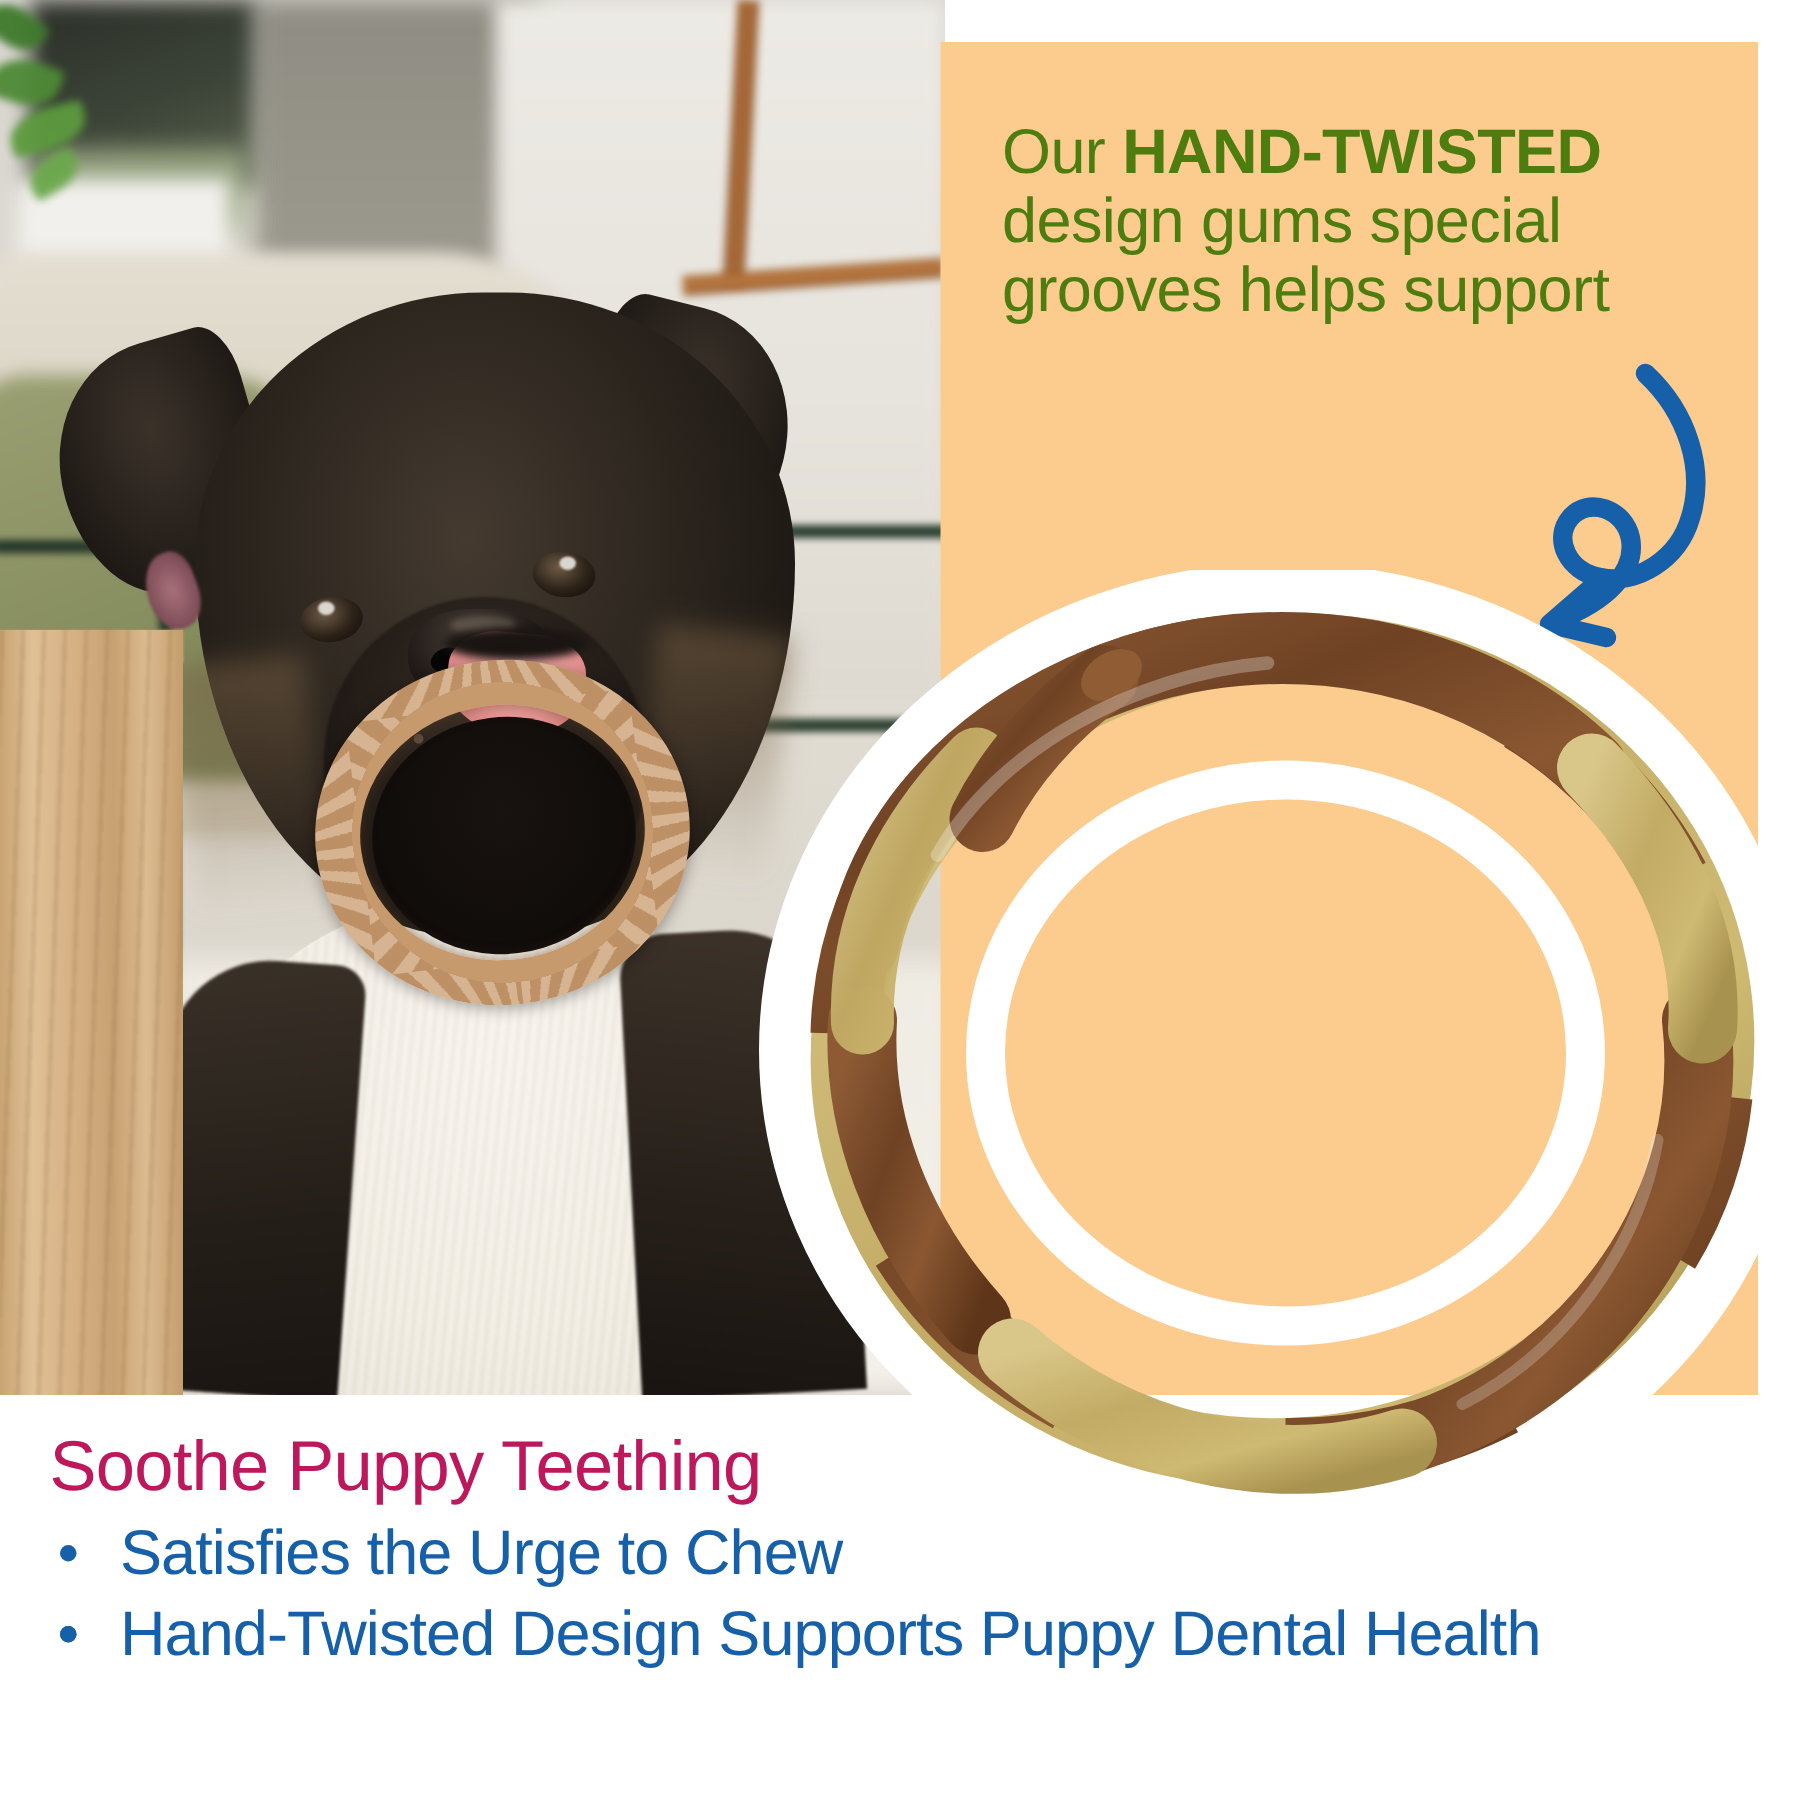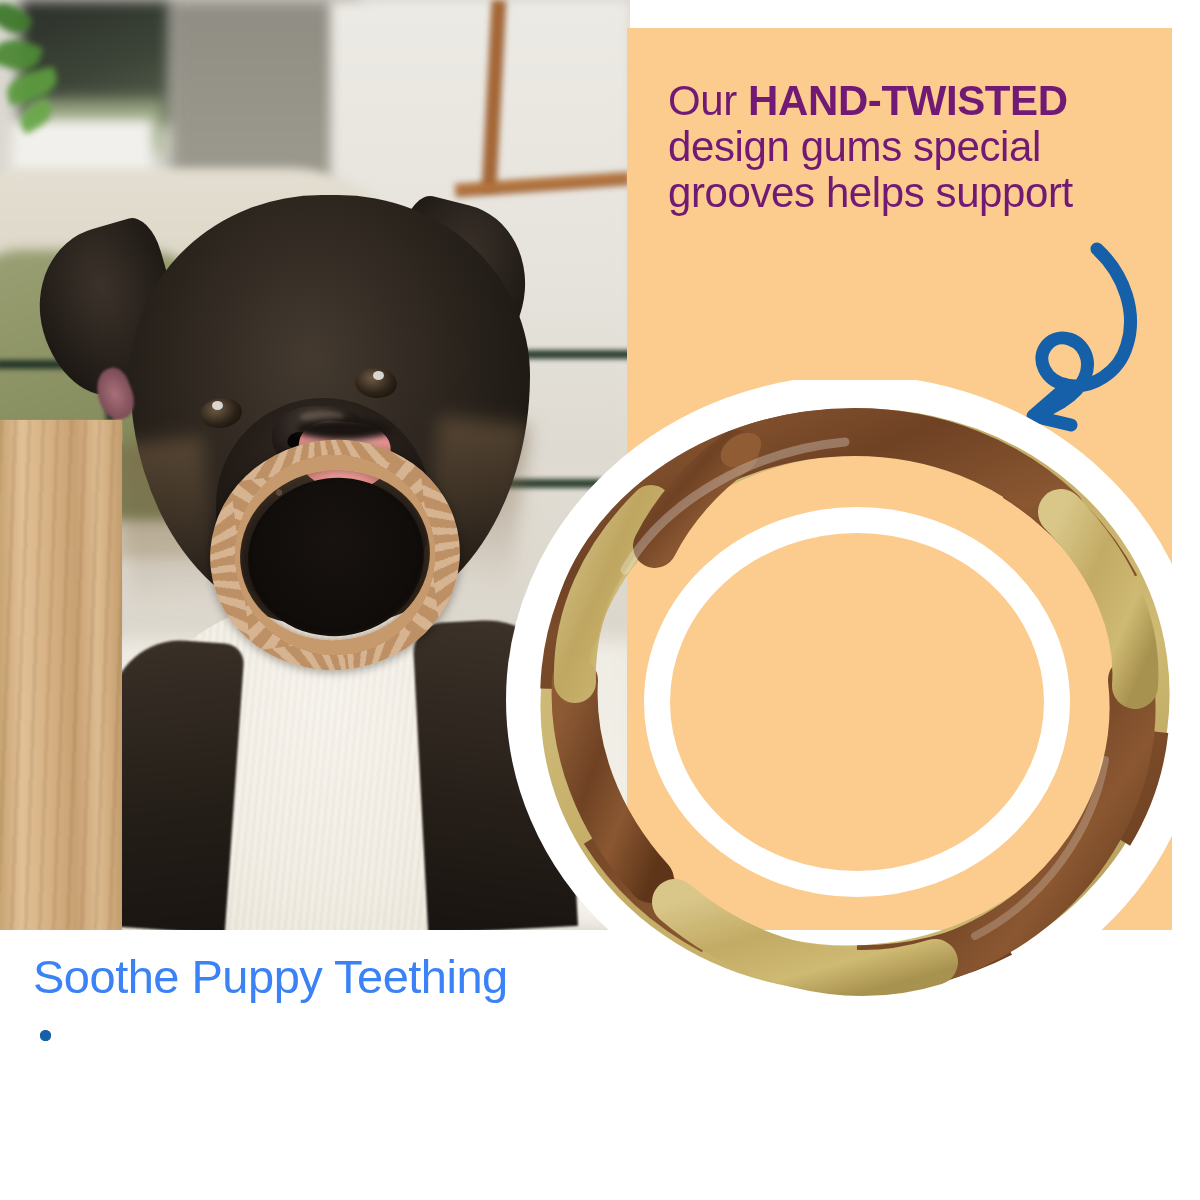--- a/index.html
+++ b/index.html
@@ -305,21 +305,21 @@
   .orange-panel {
     position: absolute;
     left: 627px; top: 28px;
     width: 545px; height: 902px;
     background: #fccb8e;
   }
   .headline-block {
     position: absolute;
     left: 668px; top: 78px;
     width: 430px;
-    color: #701a75;
+    color: #4d7c0f;
     font-size: 42px;
     line-height: 46px;
     letter-spacing: -0.4px;
   }
   .headline-block .strong { font-weight: 700; }
 
   
   .loop-arrow {
     position: absolute;
     left: 975px; top: 235px;
@@ -339,21 +339,21 @@
     position: absolute;
     left: 0; top: 930px;
     width: 1200px; height: 270px;
     background: transparent;
   }
   .bottom-title {
     position: absolute;
     left: 33px; top: 22px;
     font-size: 47px;
     line-height: 50px;
-    color: #3b82f6;
+    color: #be185d;
     letter-spacing: -0.5px;
     white-space: nowrap;
   }
   .bullet-list {
     position: absolute;
     left: 36px; top: 78px;
     width: 1160px;
     margin: 0; padding: 0;
     list-style: none;
   }
@@ -496,20 +496,25 @@
       <path d="M120,190 C160,120 250,70 340,62" fill="none" stroke="rgba(255,255,255,.28)" stroke-width="9" stroke-linecap="round"></path>
       <path d="M600,380 C588,450 540,520 470,556" fill="none" stroke="rgba(255,255,255,.22)" stroke-width="8" stroke-linecap="round"></path>
     </g>
   </svg>
 
   <div class="bottom-block">
     <div class="bottom-title">Soothe Puppy Teething</div>
     <ul class="bullet-list">
       <li class="bullet-item">
         <span class="dot"></span>
+        <span>Satisfies the Urge to Chew</span>
       </li>
       <li class="bullet-item">
         <span class="dot"></span>
       </li>
+      <li class="bullet-item">
+        <span class="dot"></span>
+        <span>Hand-Twisted Design Supports Puppy Dental Health</span>
+      </li>
     </ul>
   </div>
 
 </div>
 
 </body></html>

